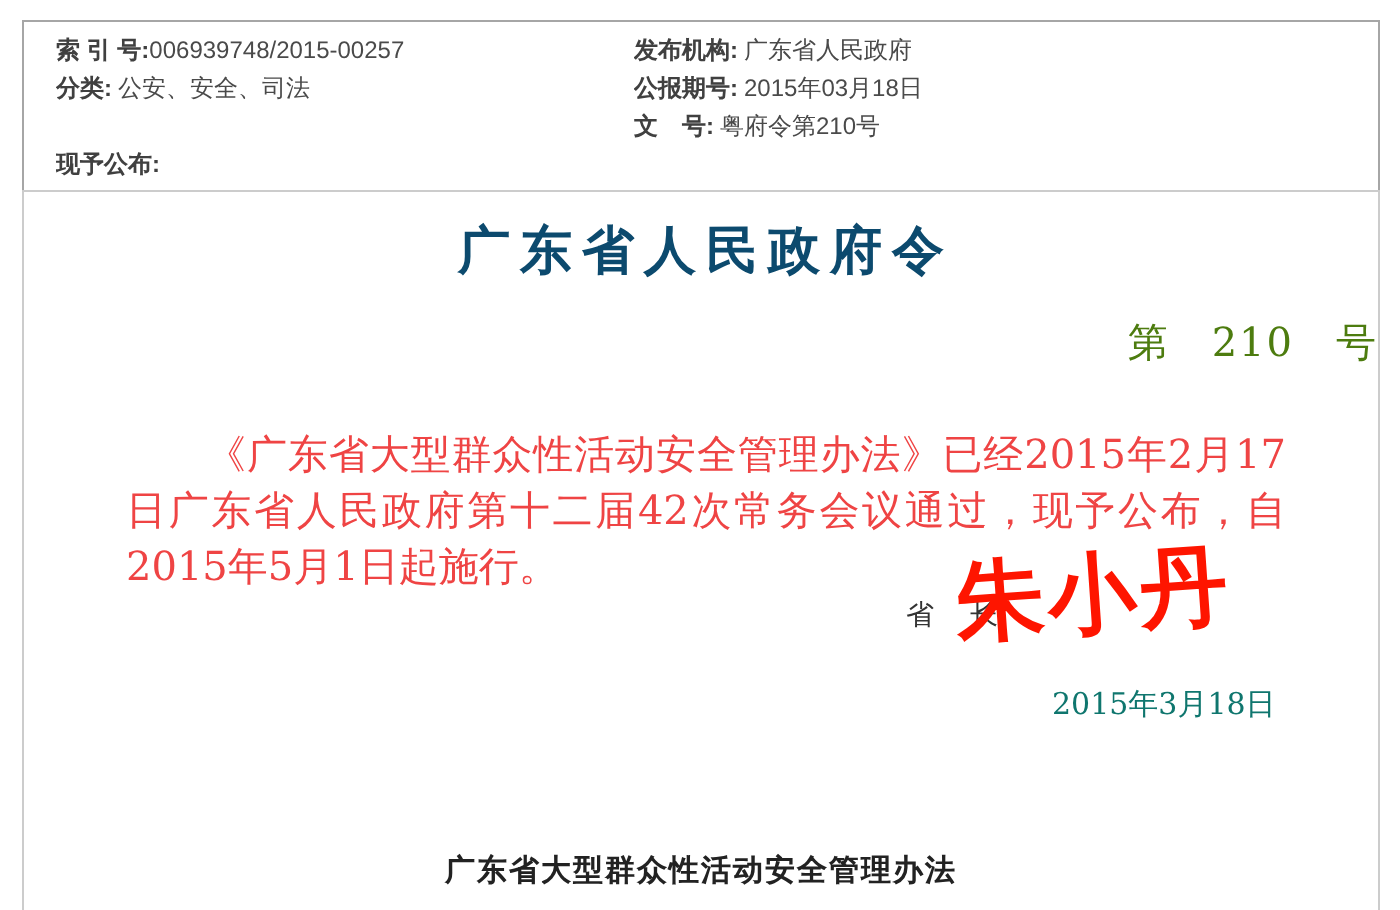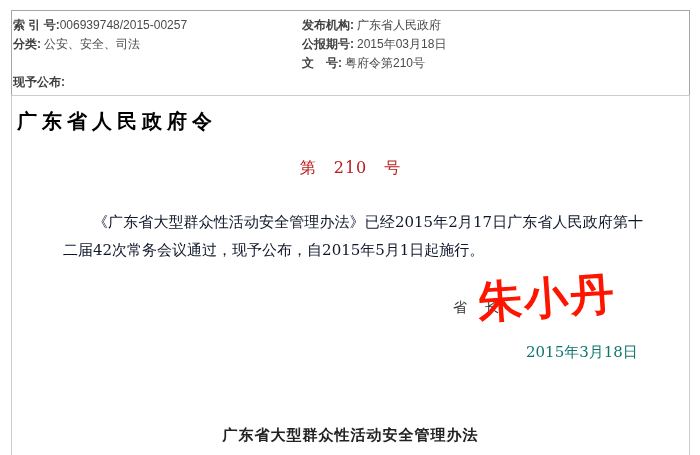--- a/index.html
+++ b/index.html
@@ -11,21 +11,21 @@
     font-family:"Liberation Sans", sans-serif;
   }
 
   
   .meta-box {
     position:absolute; left:11px; top:10px;
     width:679px; height:88px;
     box-sizing:border-box;
     border:1px solid #a6a6a6;
     background:#ffffff;
-    padding:5px 0 0 1px;
+    padding:5px 0 0 16px;
   }
   .meta-grid {
     display:grid;
     grid-template-columns:289px auto;
     grid-auto-rows:19px;
     font-size:12px;
     color:#4a4a4a;
     line-height:19px;
   }
   .meta-cell { white-space:nowrap; overflow:hidden; }
@@ -35,41 +35,41 @@
   
   .content-box {
     position:absolute; left:11px; top:95px;
     width:679px; height:380px;
     box-sizing:border-box;
     border:1px solid #cccccc;
     background:#ffffff;
   }
   .decree-title {
     position:absolute; top:12px; left:0; right:0;
-    text-align:left; text-indent:5px;
+    text-align:center; text-indent:5px;
     font-family:"DejaVu Serif", serif;
     font-weight:bold;
-    font-size:20px;
+    font-size:26px;
     letter-spacing:5px;
-    color:#000000;
+    color:#0c4a6e;
   }
   .decree-no {
     position:absolute; top:62px; left:0; right:0;
-    text-align:center;
+    text-align:right;
     font-family:"DejaVu Serif", serif;
-    font-size:16px;
+    font-size:20px;
     letter-spacing:1px;
-    color:#b91c1c;
+    color:#4d7c0f;
   }
   .decree-body {
     position:absolute; top:97px; left:51px; right:46px;
     font-family:"DejaVu Serif", serif;
-    font-size:15px;
+    font-size:20px;
     line-height:28px;
-    color:#0f172a;
+    color:#ef4444;
     text-indent:2em;
     text-align:justify;
   }
   .signer-title {
     position:absolute; top:203px; left:413px;
     font-family:"DejaVu Serif", serif;
     font-size:14px;
     letter-spacing:2px;
     color:#333333;
     margin-left:28px;

